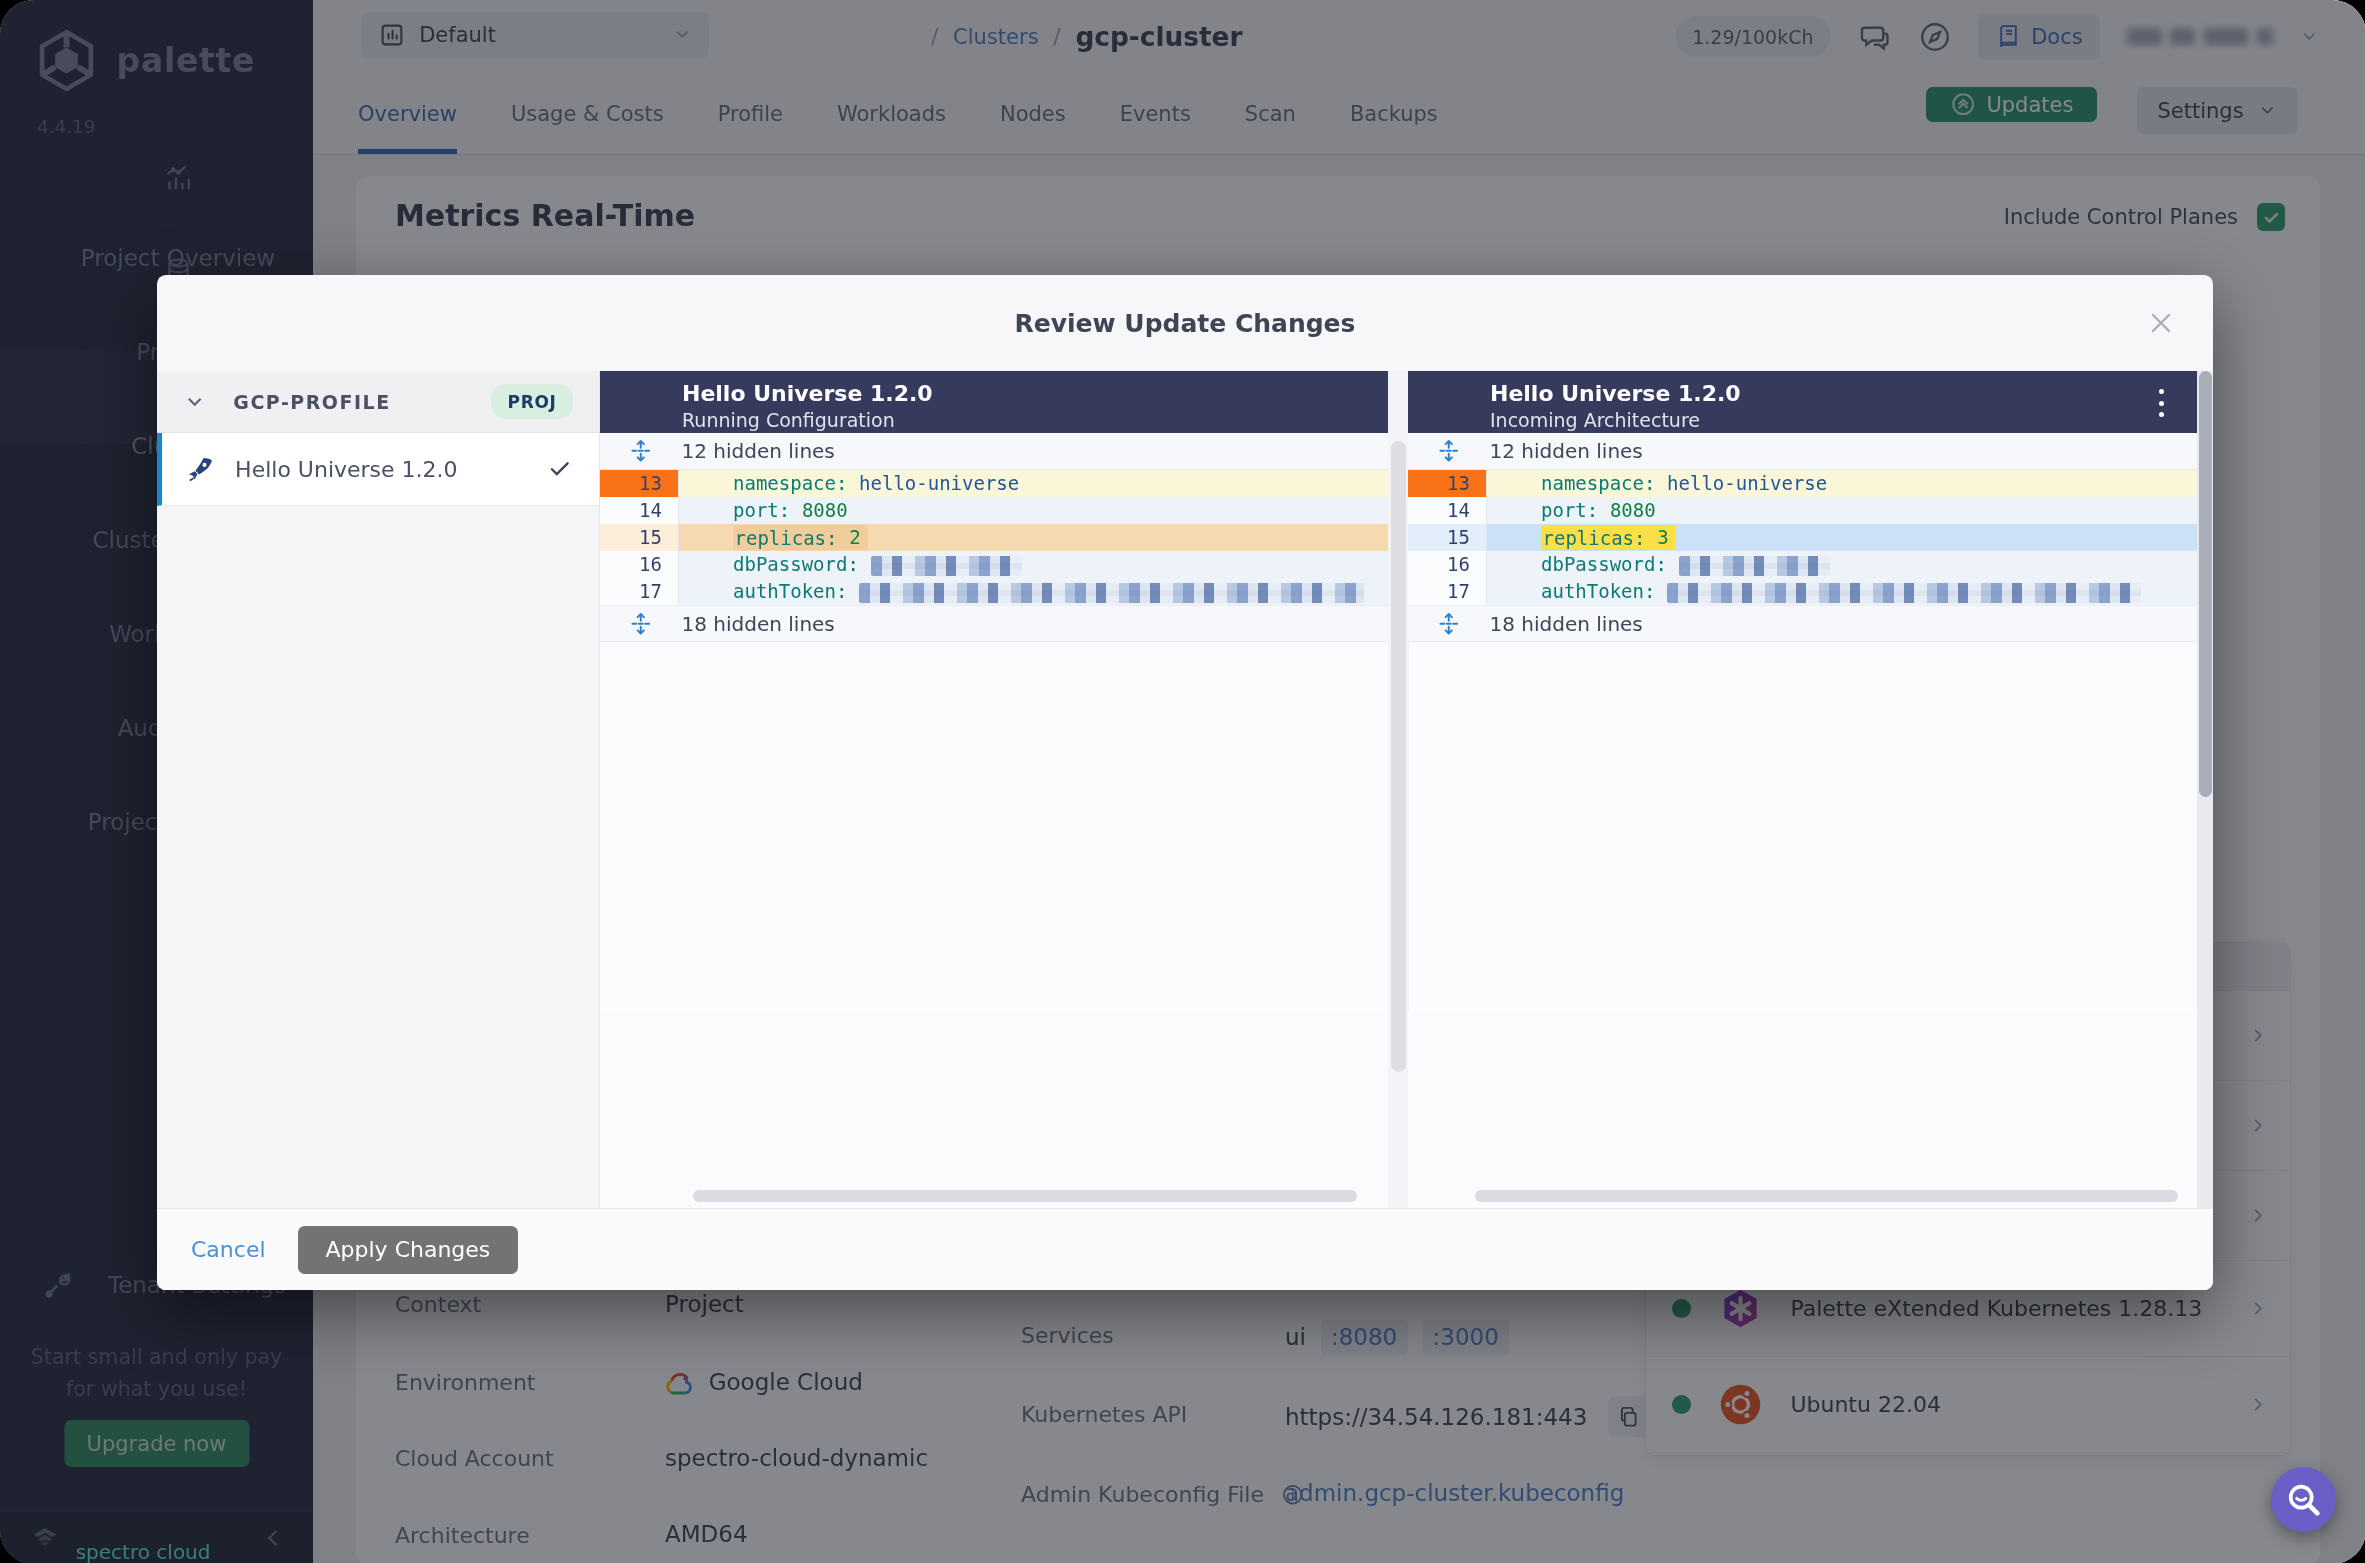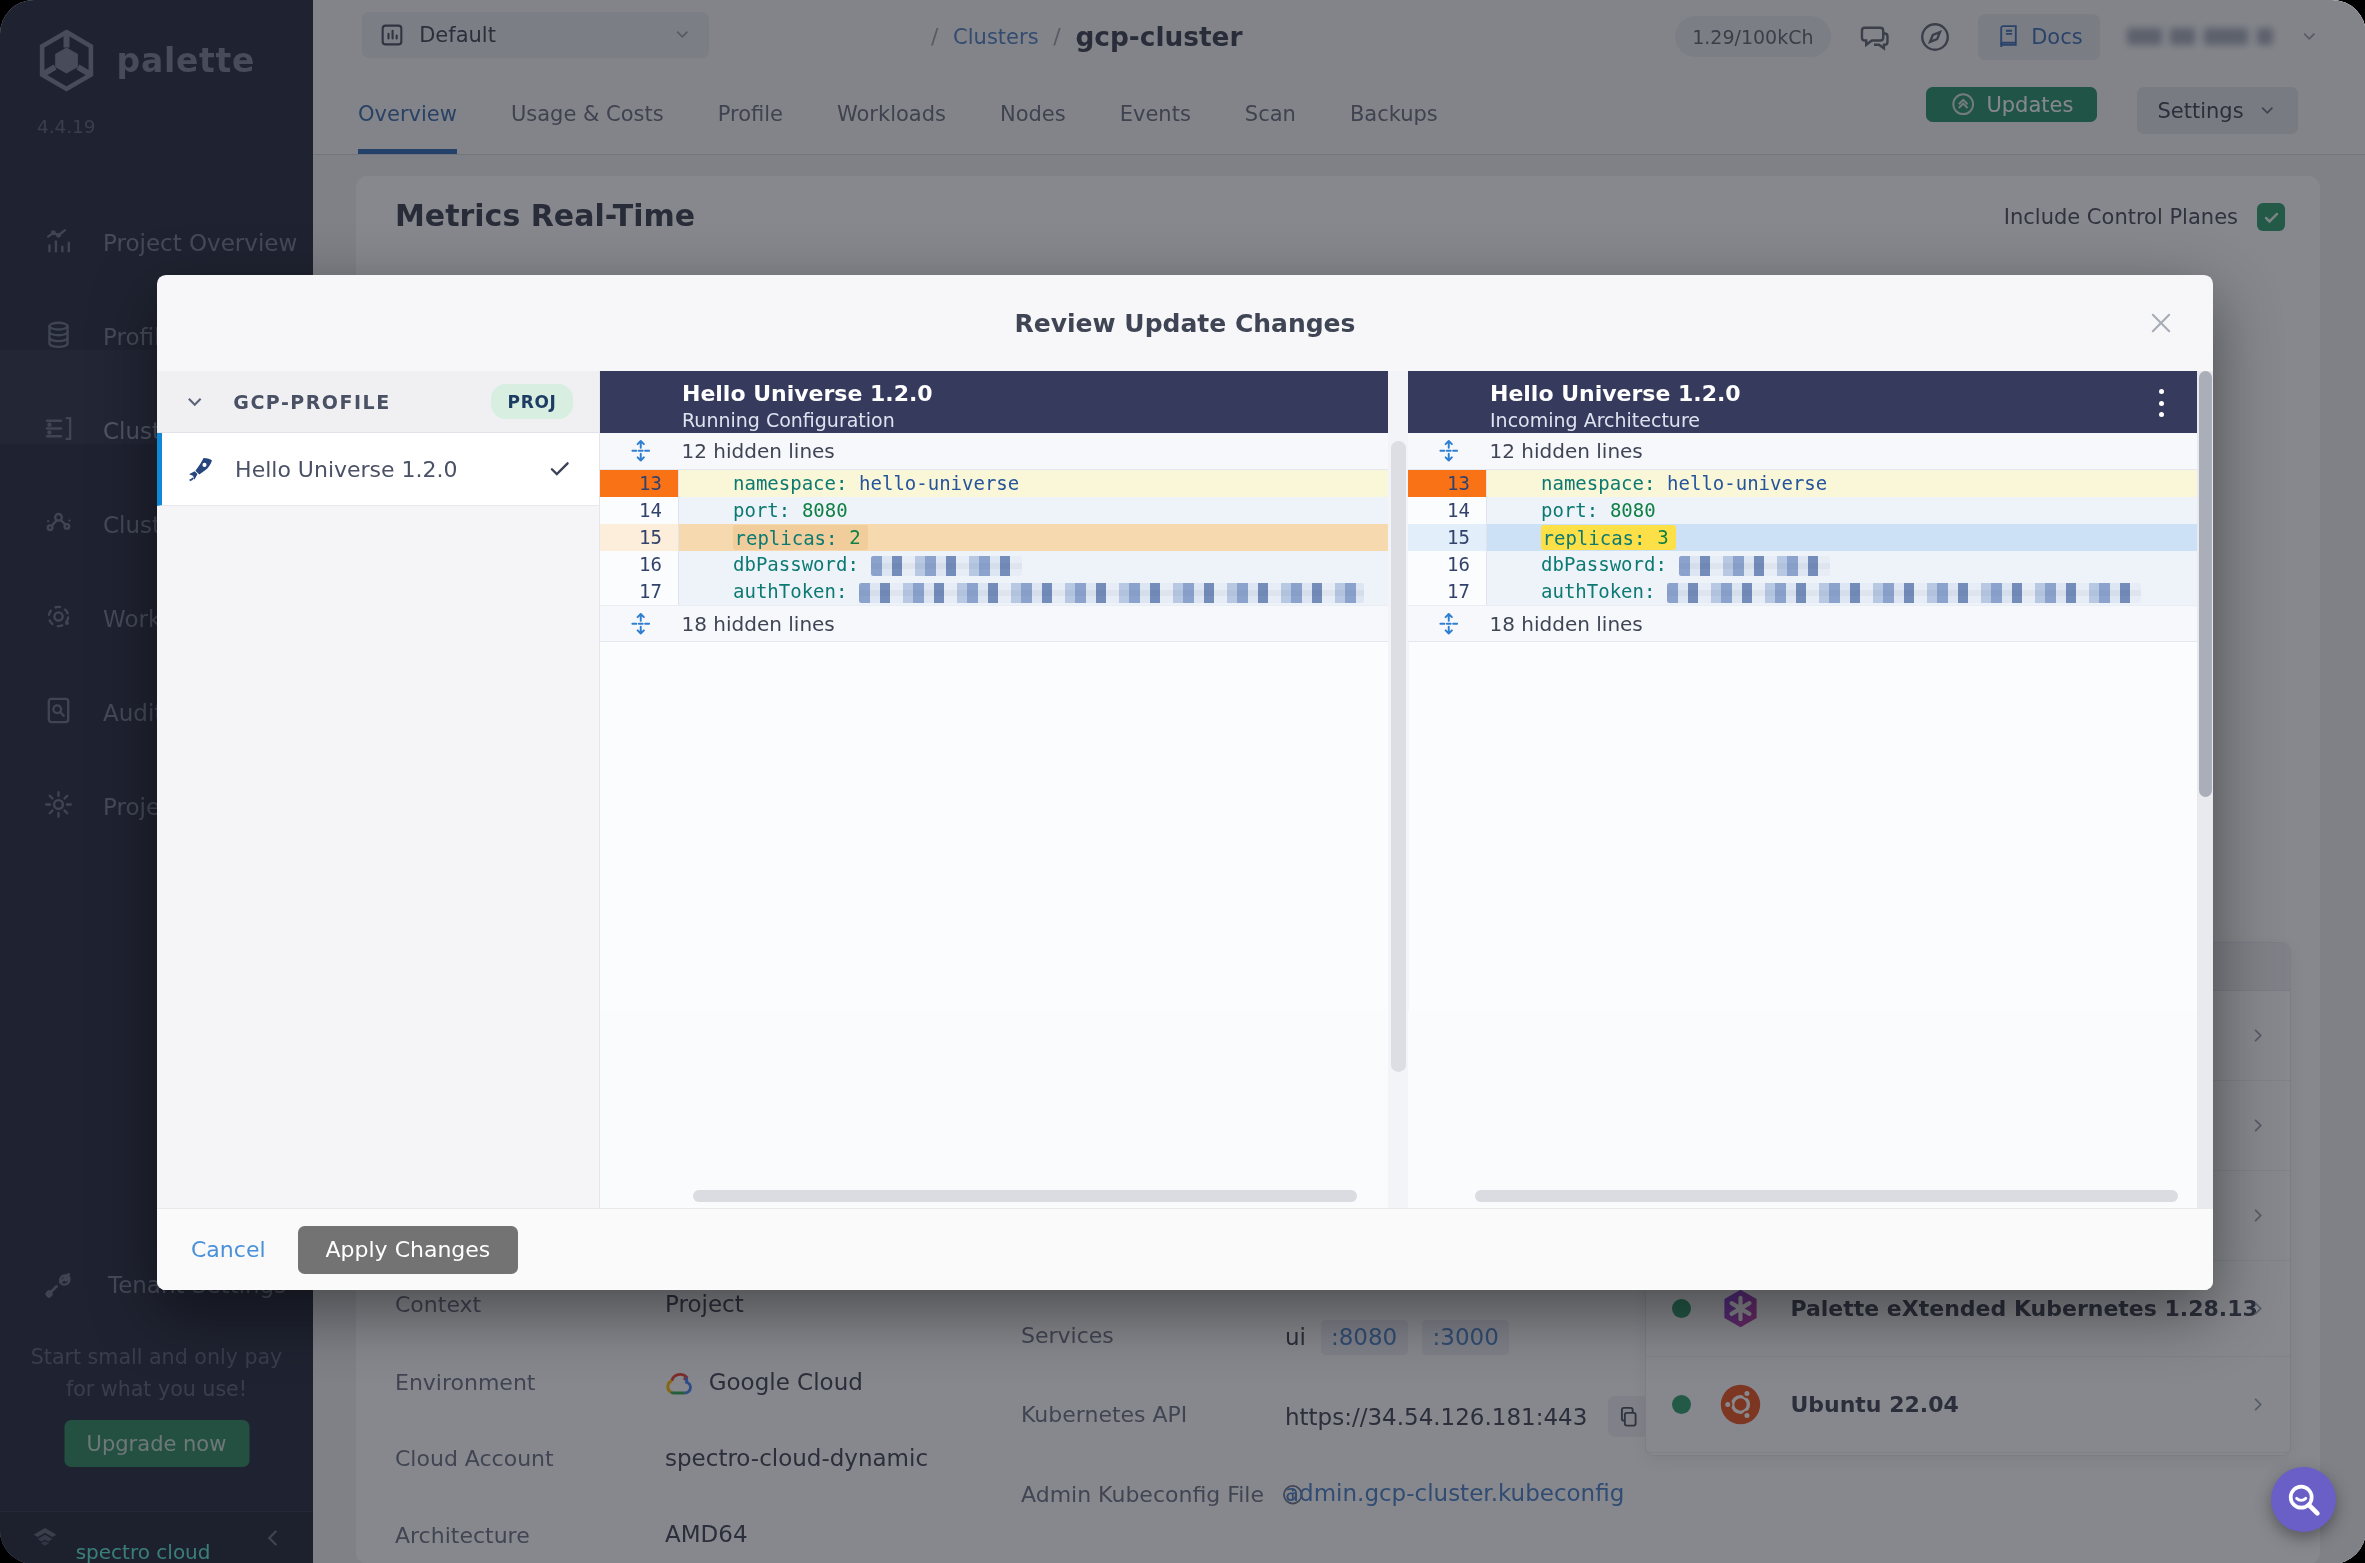--- a/index.html
+++ b/index.html
@@ -7,21 +7,21 @@
   body { font-family: "DejaVu Sans", "Liberation Sans", sans-serif; position: relative; }
   .window { position: absolute; inset: 0; border-radius: 34px; overflow: hidden; background: #eef0f3; }
 
   
   .sidebar { position: absolute; left: 0; top: 0; bottom: 0; width: 313px; background: #262c3f; z-index: 10; }
   .logo-row { position: absolute; top: 28px; left: 34px; display: flex; align-items: center; gap: 17.6px; }
   .logo-mark { width: 65px; height: 65px; }
   .logo-text { font-size: 33px; font-weight: bold; color: #7b8294; letter-spacing: 0.7px; }
   .version { position: absolute; top: 116px; left: 37px; font-size: 18.4px; color: #5d6477; }
   .nav { position: absolute; top: 162px; left: 0; right: 0; }
-  .nav-item { height: 94px; display: flex; align-items: flex-end; padding-left: 43px; gap: 29px; color: #767e92; font-size: 23px; cursor: pointer; }
+  .nav-item { height: 94px; display: flex; align-items: center; padding-left: 43px; gap: 52px; color: #767e92; font-size: 23px; cursor: pointer; flex-direction: column; }
   .nav-item svg { width: 31px; height: 31px; flex: none; color: #6b7387; }
   .nav-item.selected { background: #2d3447; color: #8d95aa; }
   .tenant-item { position: absolute; top: 1239px; left: 0; right: 0; height: 91px; display: flex; align-items: center; padding-left: 43px; gap: 34px; color: #767e92; font-size: 23px; }
   .tenant-item svg { width: 31px; height: 31px; color: #6b7387; }
   .promo { position: absolute; top: 1341px; left: 0; right: 0; text-align: center; font-size: 20.6px; line-height: 32px; color: #5c6378; }
   .upgrade-btn { position: absolute; top: 1420px; left: 50%; transform: translateX(-50%); width: 185px; height: 47px; background: #2f8a61; border: none; border-radius: 6.6px; color: #c9ddd1; font-size: 21px; font-family: inherit; cursor: pointer; }
   .brand-strip { position: absolute; bottom: 0; left: 0; right: 0; height: 53px; border-top: 0.7px solid rgba(255,255,255,.08); display: flex; align-items: center; padding: 0 29px; gap: 14.7px; background: #232939; }
   .brand-strip svg.mark { width: 32px; height: 32px; }
   .brand-text { font-size: 20px; color: #5eead4; margin-top: 28px; }
   .collapse { margin-left: auto; width: 22px; height: 22px; color: #6a7184; cursor: pointer; }
@@ -71,21 +71,21 @@
   .copy-btn { width: 41px; height: 41px; background: #f0f1f4; border-radius: 6.6px; border: none; display: flex; align-items: center; justify-content: center; cursor: pointer; margin-left: 5.9px; }
   .copy-btn svg { width: 23.5px; height: 23.5px; color: #4a5160; }
   .info-i { width: 23.5px; height: 23.5px; color: #6b7389; margin-left: 10.3px; vertical-align: -4.4px; }
 
   .packs-card { position: absolute; left: 1332px; top: 942px; width: 646px; height: 514px; background: #fff; border: 0.7px solid #e8e9ee; border-radius: 8.8px; box-shadow: 0 4.4px 17.6px rgba(40,44,60,.08); overflow: hidden; }
   .packs-head { height: 48px; background: #f1f1f4; border-bottom: 0.7px solid #e6e7ec; }
   .pack-row { height: 90px; display: flex; align-items: center; padding: 0 26.4px; border-bottom: 0.7px solid #eef0f3; cursor: pointer; position: relative; }
   .pack-row.tall { height: 96px; }
   .pack-dot { width: 19px; height: 19px; border-radius: 50%; background: #2f9e6e; flex: none; }
   .pack-icon { width: 43px; height: 43px; margin-left: 28px; flex: none; }
-  .pack-name { font-size: 22px; color: #3f4554; margin-left: 28px; font-weight: bold; }
+  .pack-name { font-size: 22px; color: #3f4554; margin-left: 28px; }
   .pack-chevron { position: absolute; right: 23.5px; width: 19px; height: 19px; color: #9aa0ab; }
 
   
   .dim { position: absolute; inset: 0; background: rgba(24,26,36,.52); z-index: 40; }
 
   
   .modal { position: absolute; left: 157px; top: 275px; width: 2056px; height: 1015px; background: #f7f7f9; border-radius: 8.8px; z-index: 60; box-shadow: 0 22px 66px rgba(0,0,0,.45); }
   .m-header { position: absolute; top: 0; left: 0; right: 0; height: 96px; display: flex; align-items: center; justify-content: center; }
   .m-title { font-size: 25px; font-weight: 600; color: #3f4554; }
   .m-close { position: absolute; right: 38px; top: 34px; width: 28px; height: 28px; color: #a7acb6; cursor: pointer; background: none; border: none; }

